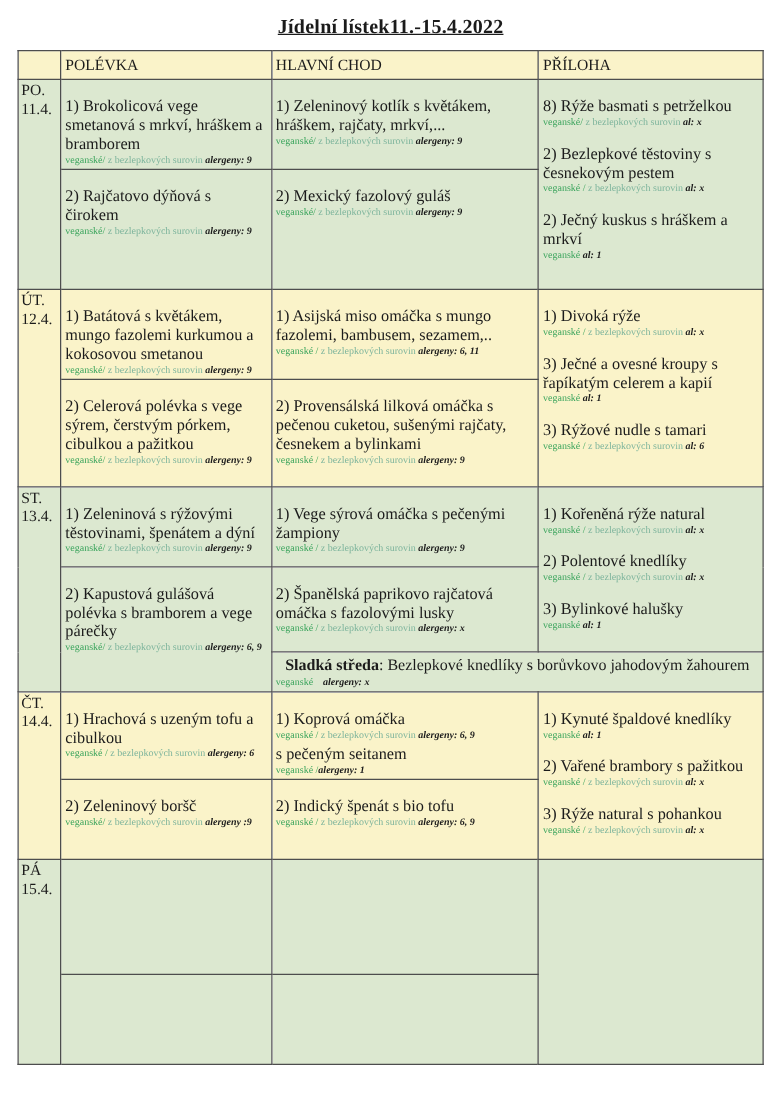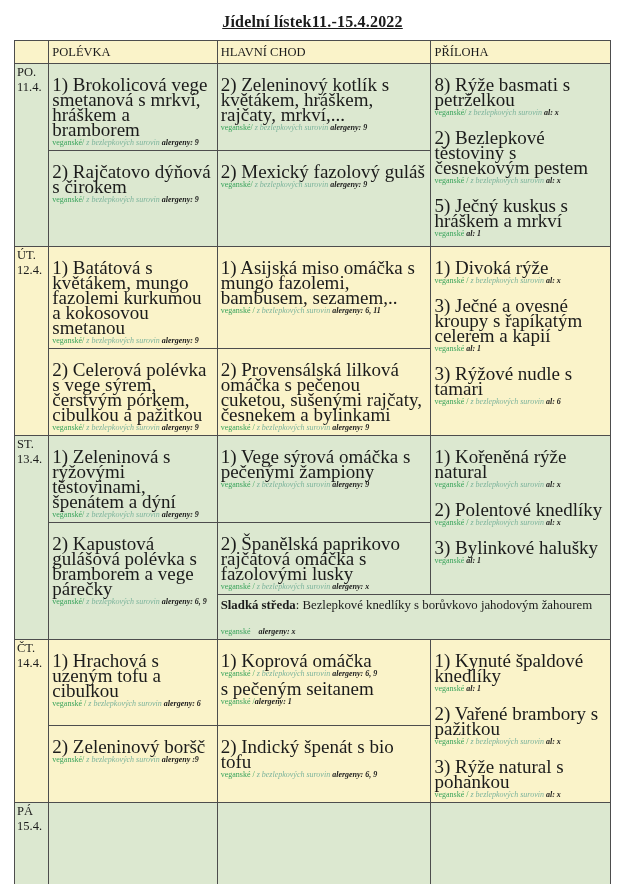--- a/index.html
+++ b/index.html
@@ -28,28 +28,28 @@
   td.g{background:#dce8d0}
   td.hdrcell{font-size:12.5px;padding-top:4px;}
   td.daycell{font-size:12.5px;line-height:15px;padding-left:2px;padding-right:1px;}
   .h-hdr{height:23px}.h-po1{height:56px}.h-po2{height:96px}
   .h-ut1{height:70px}.h-ut2{height:86px}
   .h-st1{height:64px}.h-st2{height:68px}.h-st3{height:31px}
   .h-ct1{height:62px}.h-ct2{height:64px}
   .h-pa1{height:92px}.h-pa2{height:72px}
   .item{margin:12px 0 0 0;}
   .item.tight{margin-top:2px;}
-  .t{font-size:19px;line-height:15px;}
+  .t{font-size:13px;line-height:15px;}
   .tags{font-size:8px;line-height:10px;white-space:nowrap;margin-top:1px;}
   .v{color:#3aa45c;}
-  .gf{color:#7db49c;font-style:italic;}
+  .gf{color:#7db49c;}
   .al{color:#1b1b1b;font-weight:bold;font-style:italic;}
-  .sweetline{font-size:12.8px;line-height:16px;margin-top:1px;}
+  .sweetline{font-size:12.8px;line-height:16px;margin-top:1px;text-align:center;}
   .sweetline .lbl{font-weight:bold;}
-  .sweet-tags{font-size:8px;line-height:10px;margin-top:14px;}
+  .sweet-tags{font-size:8px;line-height:10px;margin-top:1px;}
   .sweet-tags .al{margin-left:8px;}
 </style>
 </head>
 <body>
 
 <div class="title">Jídelní lístek11.-15.4.2022</div>
 
 <table class="menu">
   <colgroup>
       <col class="c-day">
@@ -72,35 +72,35 @@
       <div>11.4.</div>
     </td>
     <td class="g">
       <div class="item">
         <div class="t">1) Brokolicová vege smetanová s mrkví, hráškem a bramborem</div>
         <div class="tags"><span class="v">veganské/</span> <span class="gf">z bezlepkových surovin</span> <span class="al">alergeny: 9</span></div>
       </div>
     </td>
     <td class="g">
       <div class="item">
-        <div class="t">2) Zeleninový kotlík s květákem, hráškem, rajčaty, mrkví,...</div>
+        <div class="t">1) Zeleninový kotlík s květákem, hráškem, rajčaty, mrkví,...</div>
         <div class="tags"><span class="v">veganské/</span> <span class="gf">z bezlepkových surovin</span> <span class="al">alergeny: 9</span></div>
       </div>
     </td>
     <td class="g" rowspan="2">
       <div class="item">
         <div class="t">8) Rýže basmati s petrželkou</div>
         <div class="tags"><span class="v">veganské/</span> <span class="gf">z bezlepkových surovin</span> <span class="al">al: x</span></div>
       </div>
       <div class="item">
         <div class="t">2) Bezlepkové těstoviny s česnekovým pestem</div>
         <div class="tags"><span class="v">veganské /</span> <span class="gf">z bezlepkových surovin</span> <span class="al">al: x</span></div>
       </div>
       <div class="item">
-        <div class="t">5) Ječný kuskus s hráškem a mrkví</div>
+        <div class="t">2) Ječný kuskus s hráškem a mrkví</div>
         <div class="tags"><span class="v">veganské</span> <span class="al">al: 1</span></div>
       </div>
     </td>
   </tr>
   <tr class="h-po2">
     <td class="g">
       <div class="item">
         <div class="t">2) Rajčatovo dýňová s čirokem</div>
         <div class="tags"><span class="v">veganské/</span> <span class="gf">z bezlepkových surovin</span> <span class="al">alergeny: 9</span></div>
       </div>

